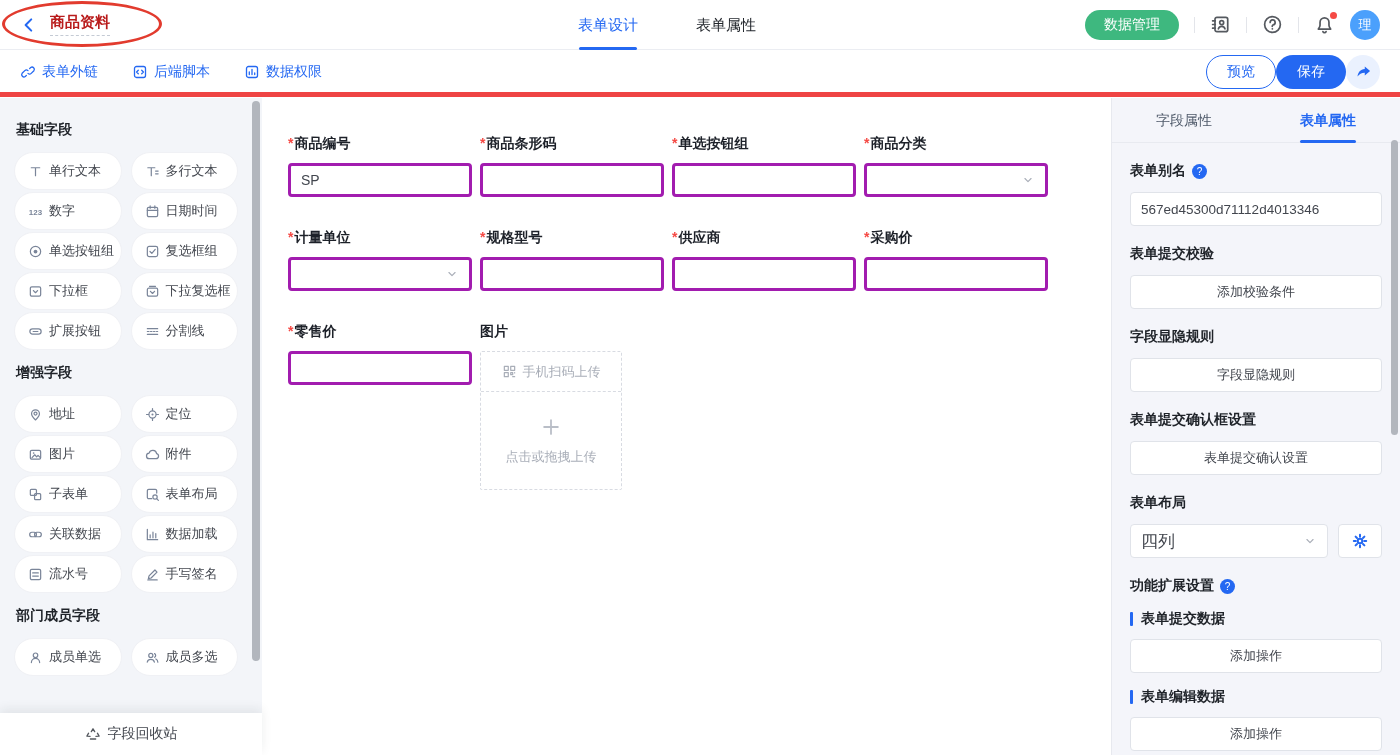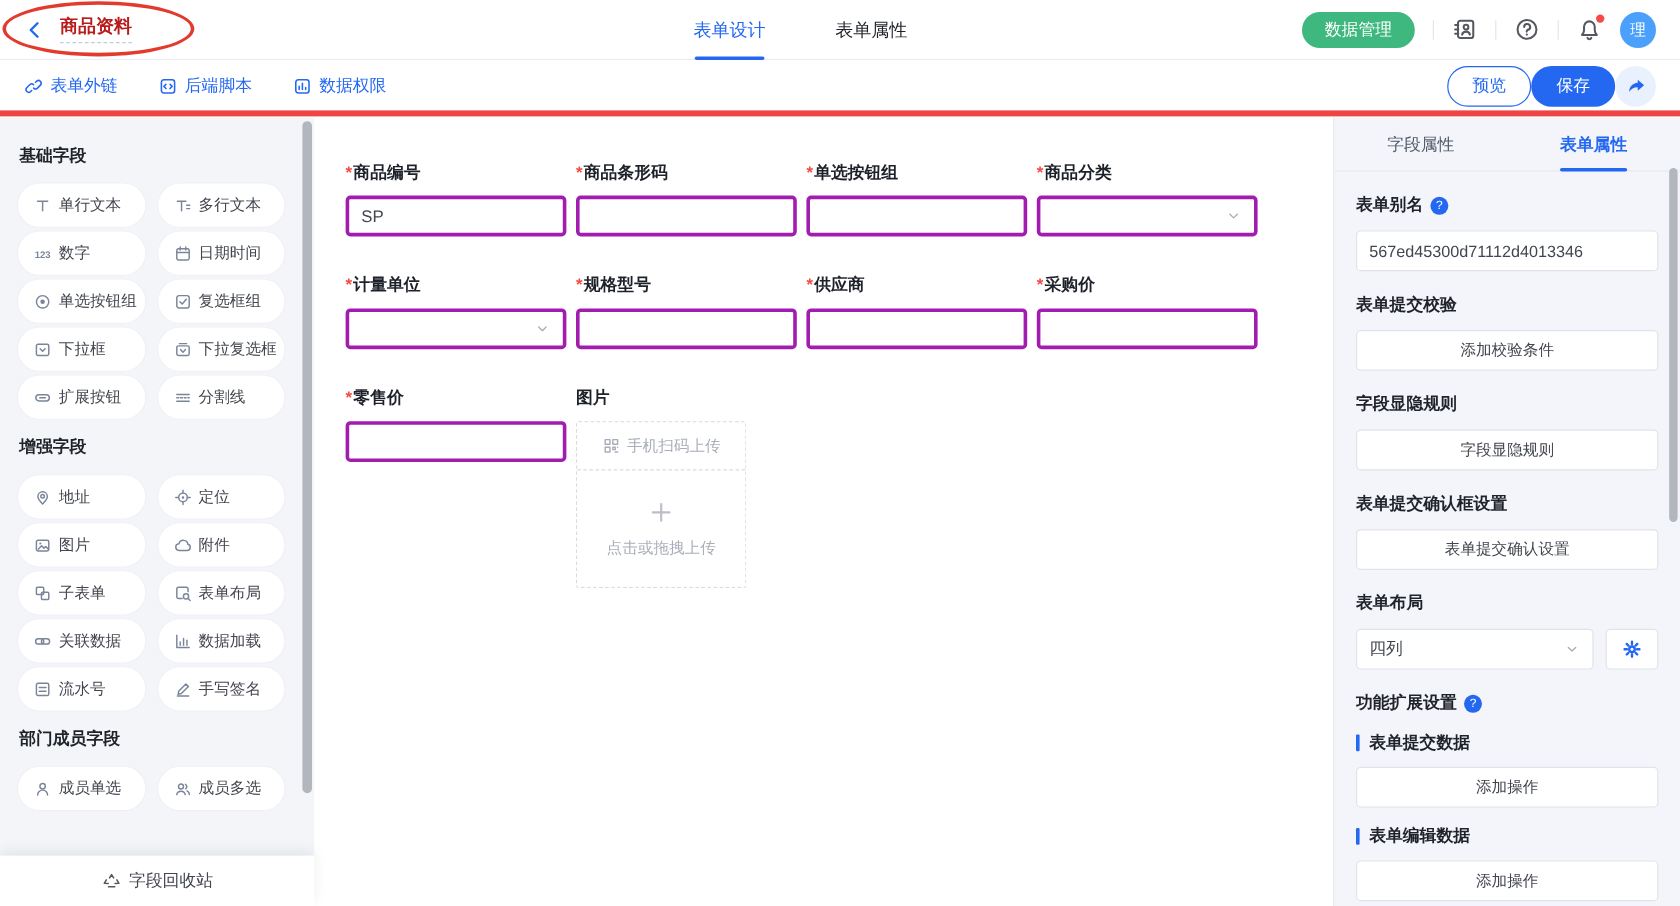--- a/index.html
+++ b/index.html
@@ -64,21 +64,21 @@
   .props { position:absolute; left:1111px; top:98px; width:289px; height:657px; background:#f4f5fa; border-left:1px solid #e7e9ef; padding:0 18px; overflow:hidden; }
   .ptabs { display:flex; margin:0 -18px; border-bottom:1px solid #e8eaf0; }
   .ptab { flex:1; text-align:center; padding:14px 0 12px; font-size:14px; color:#4e5969; cursor:pointer; position:relative; }
   .ptab.active { color:#2468f2; font-weight:700; }
   .ptab.active::after { content:""; position:absolute; left:50%; transform:translateX(-50%); bottom:-1px; width:56px; height:3px; background:#2468f2; border-radius:2px; }
   .plabel { font-size:14px; font-weight:700; color:#1f2329; margin:19px 0 12px; display:flex; align-items:center; gap:6px; }
   .qdot { width:15px; height:15px; border-radius:50%; background:#2468f2; color:#fff; font-size:10px; font-weight:400; display:inline-flex; align-items:center; justify-content:center; cursor:pointer; }
   .pinput { width:100%; height:34px; background:#fff; border:1px solid #e0e3e9; border-radius:4px; display:flex; align-items:center; padding:0 10px; font-size:13.5px; color:#42464e; }
   .pbtn { display:block; width:100%; height:34px; background:#fff; border:1px solid #e0e3e9; border-radius:4px; font-size:13px; color:#42464e; cursor:pointer; font-family:inherit; text-align:center; }
   .layout-row { display:flex; gap:10px; }
-  .pselect { flex:1; height:34px; background:#fff; border:1px solid #e0e3e9; border-radius:4px; display:flex; align-items:center; justify-content:space-between; padding:0 10px; font-size:14px; color:#42464e; cursor:pointer; }
+  .pselect { flex:1; height:34px; background:#fff; border:1px solid #e0e3e9; border-radius:4px; display:flex; align-items:center; justify-content:space-between; padding:0 10px; font-size:17px; color:#42464e; cursor:pointer; }
   .pselect .chev { font-size:14px; color:#a9aeb8; }
   .gear-btn { width:44px; height:34px; background:#fff; border:1px solid #e0e3e9; border-radius:4px; display:flex; align-items:center; justify-content:center; color:#2468f2; font-size:16px; cursor:pointer; }
   .psub { display:flex; align-items:center; gap:8px; font-size:14px; font-weight:700; color:#1f2329; margin:15px 0 11px; }
   .psub::before { content:""; width:3px; height:14px; background:#2468f2; border-radius:1px; }
   .props-thumb { position:absolute; left:1391px; top:140px; width:7px; height:295px; background:#b2b6bd; border-radius:4px; cursor:pointer; z-index:5; }
 </style>
 </head>
 <body>
 
 <header class="hdr">

